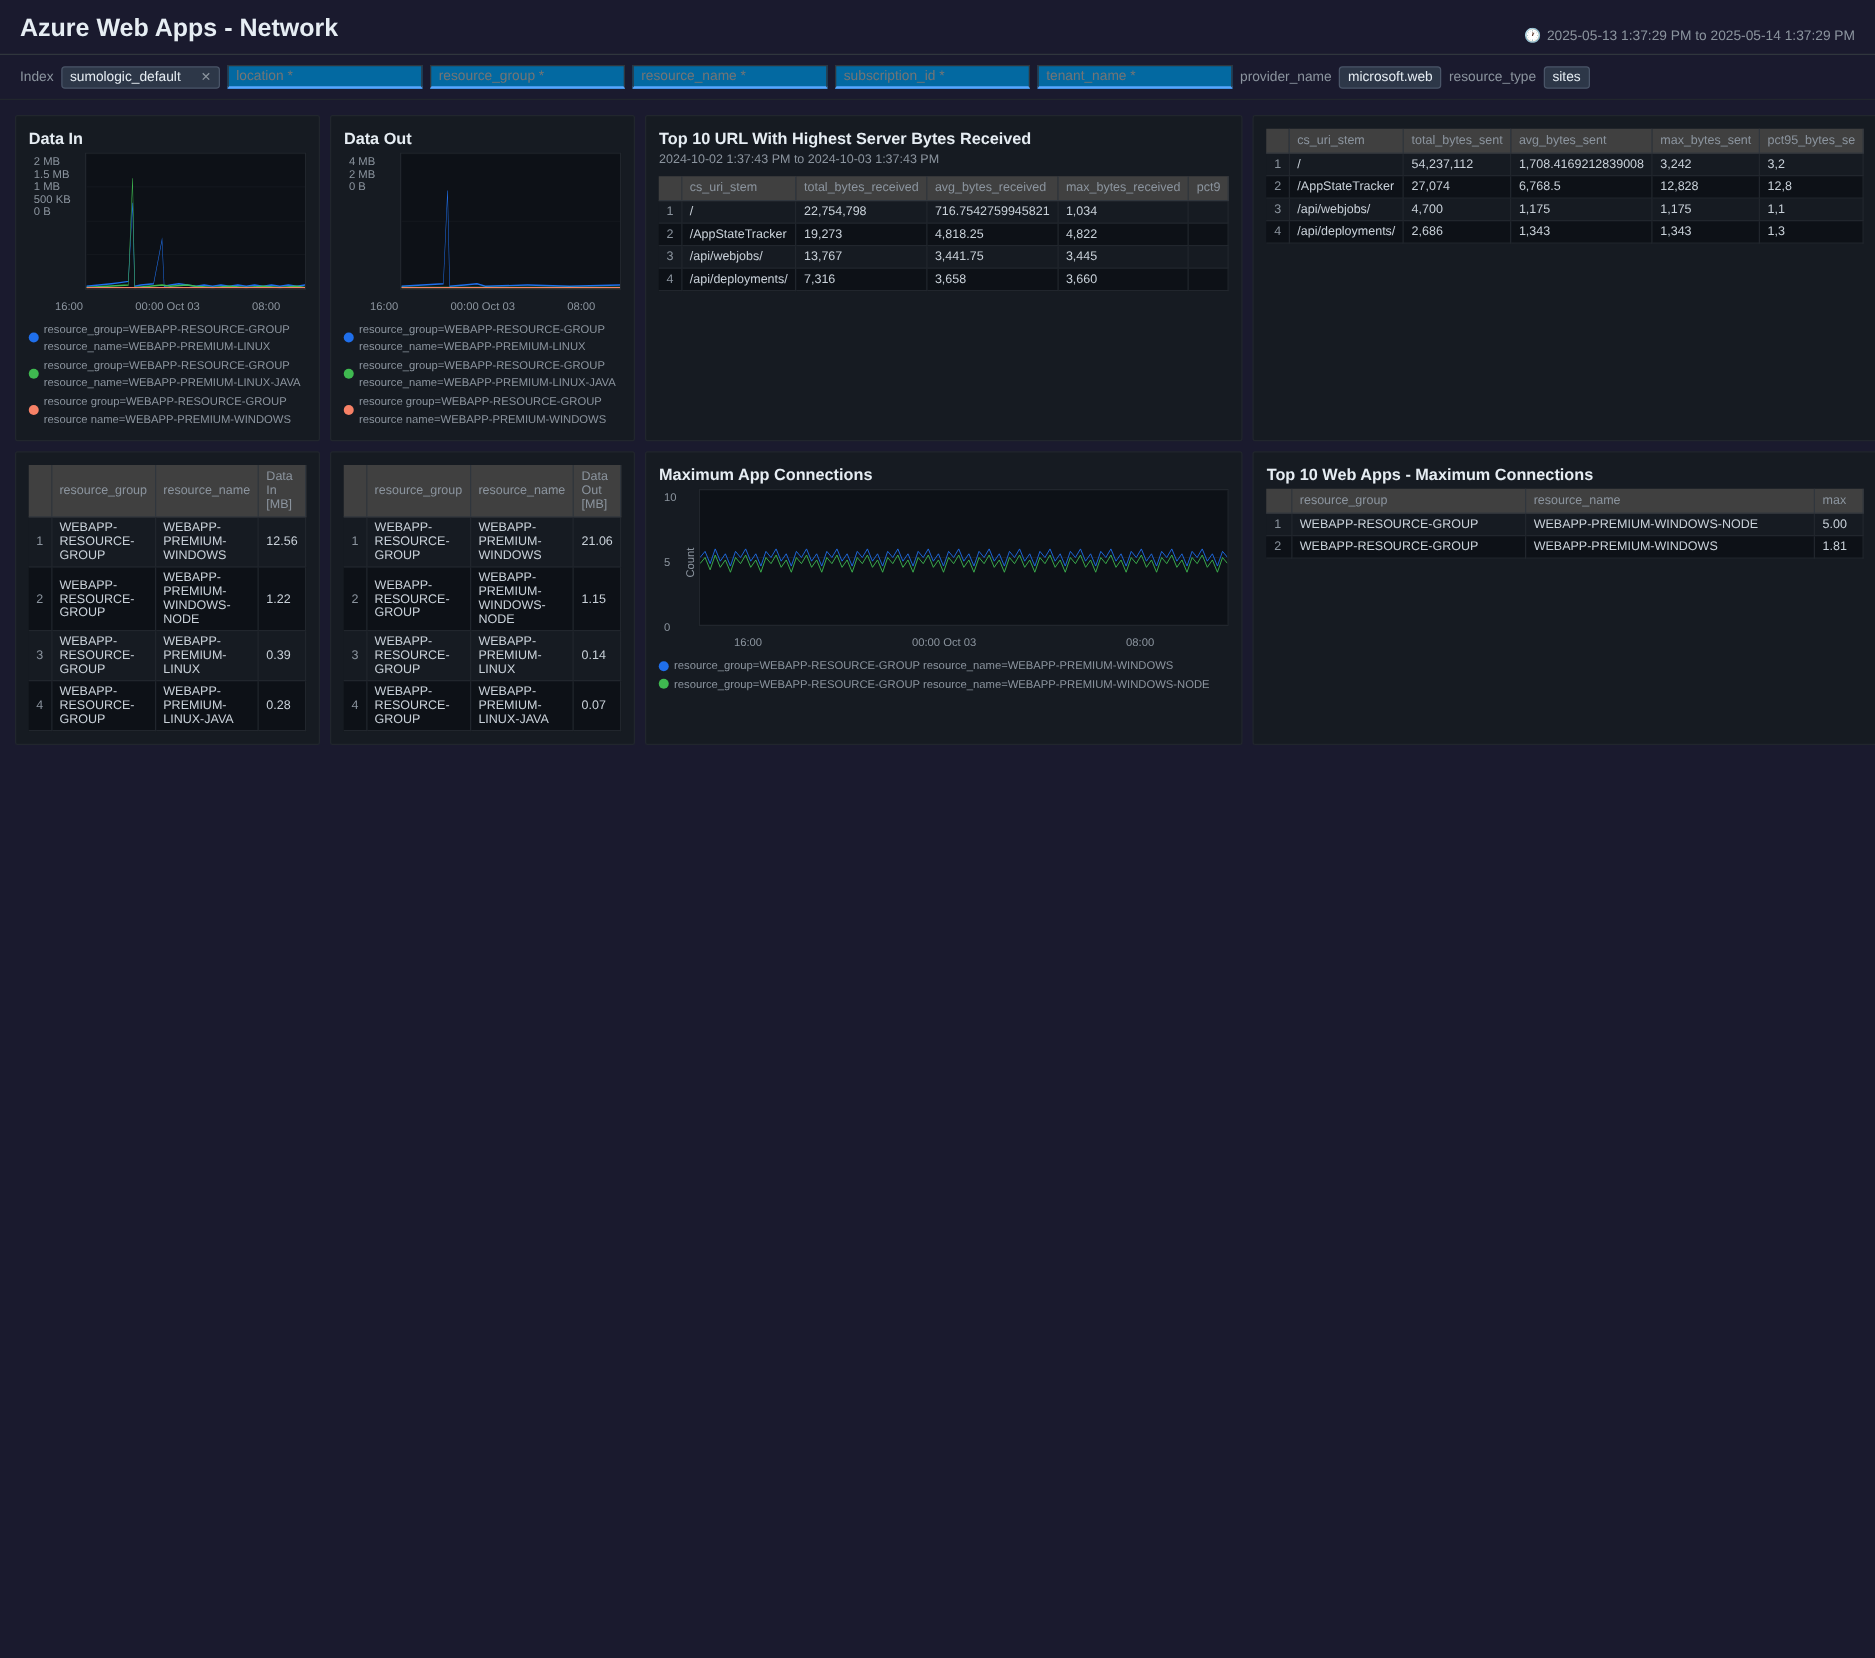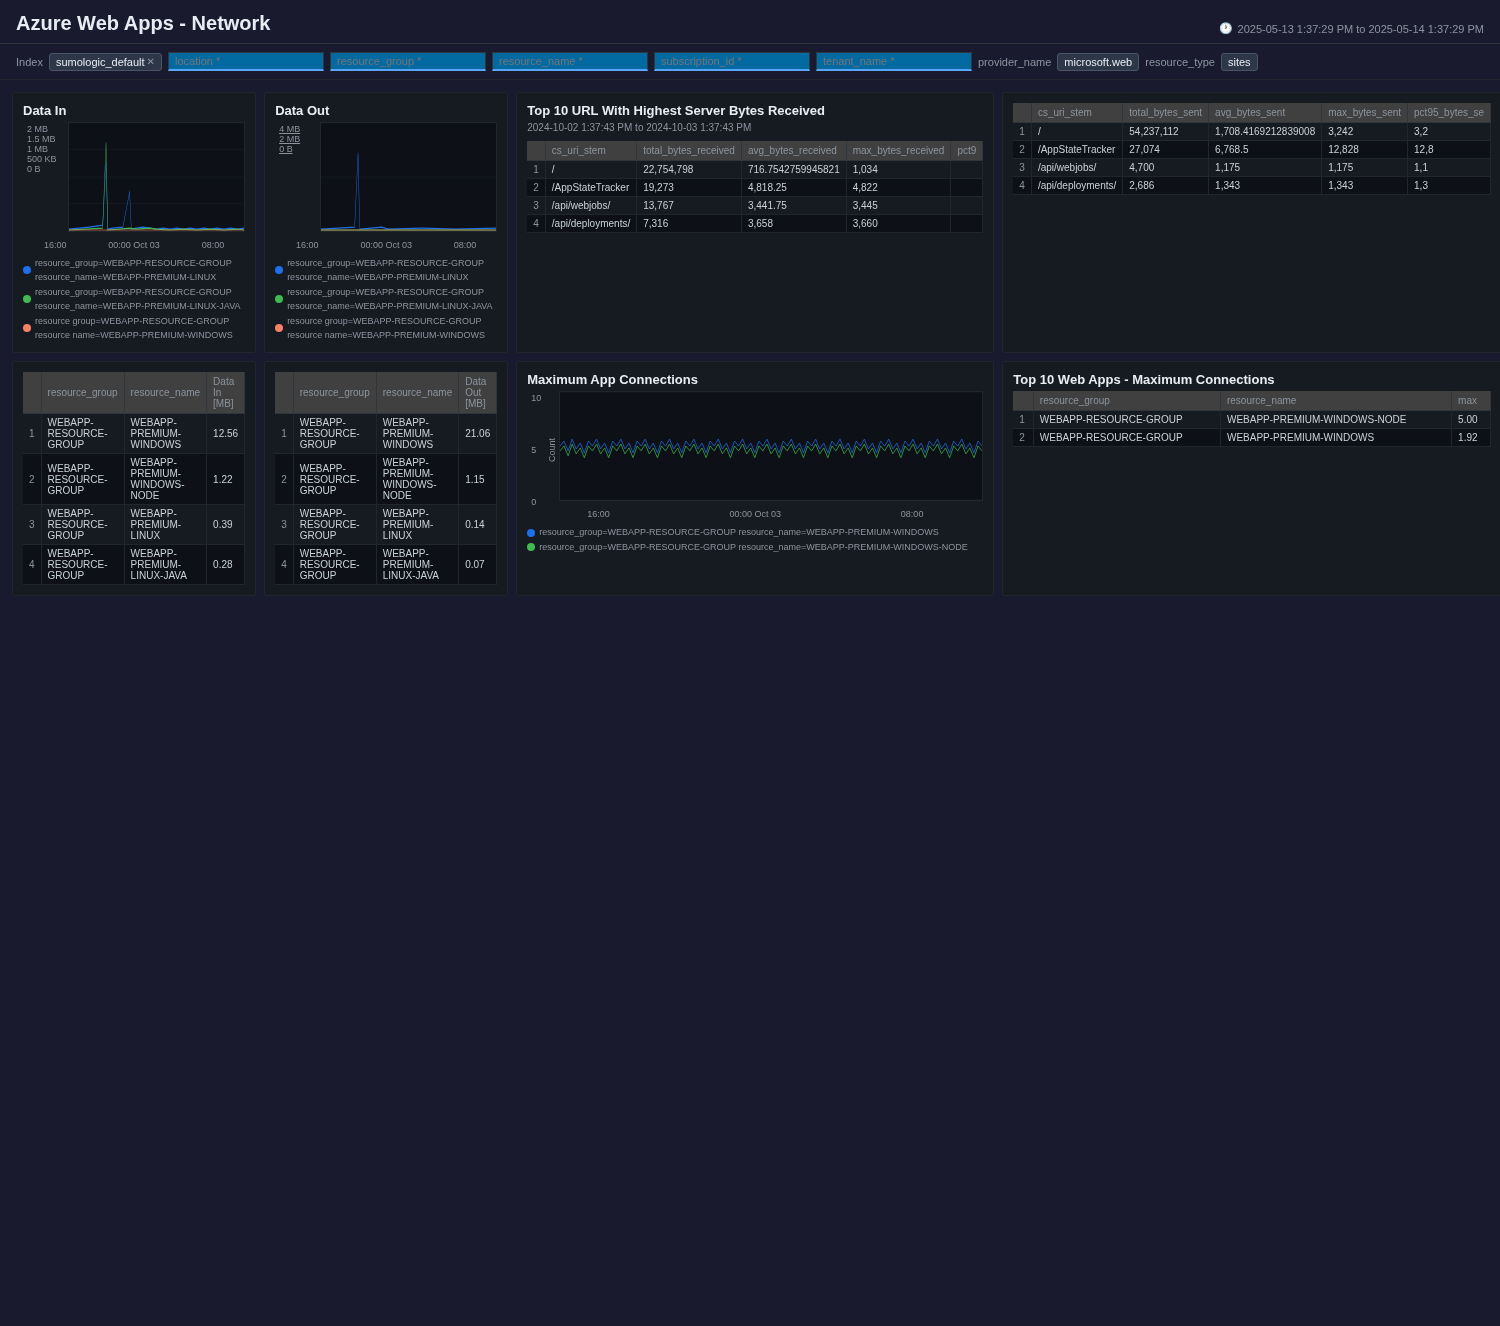--- a/index.html
+++ b/index.html
@@ -46,21 +46,21 @@
     }
     .filter-tag {
       background: #2d3748;
       border: 1px solid #4a5568;
       border-radius: 3px;
       padding: 2px 6px;
       font-size: 11px;
       color: #e6edf3;
       display: flex;
       align-items: center;
-      gap: 2px;
+      gap: 16px;
     }
     .filter-tag .close {
       color: #8b949e;
       cursor: pointer;
       font-size: 10px;
     }
     .filter-input {
       background: #0369a1;
       border: 1px solid #30363d;
       border-bottom: 2px solid #58a6ff;
@@ -252,21 +252,21 @@
       <div class="legend-item">
         <div class="legend-dot" style="background:#f78166;"></div>
         <span>resource  group=WEBAPP-RESOURCE-GROUP resource  name=WEBAPP-PREMIUM-WINDOWS</span>
       </div>
     </div>
   </div>
 
   <div class="panel">
     <div class="panel-title">Data Out</div>
     <div style="position:relative; display:flex;">
-      <div class="y-labels" style="position:relative; width:45px; flex-shrink:0;text-decoration:underline;">
+      <div class="y-labels" style="position:relative; width:45px; flex-shrink:0;">
         <span>4 MB</span>
         <span>2 MB</span>
         <span>0 B</span>
       </div>
       <div class="chart-area" style="flex:1; height:110px;">
         <svg viewBox="0 0 520 110" preserveAspectRatio="none">
           <line x1="0" y1="0" x2="520" y2="0" stroke="#21262d" stroke-width="0.5"></line>
           <line x1="0" y1="55" x2="520" y2="55" stroke="#21262d" stroke-width="0.5"></line>
           <line x1="0" y1="110" x2="520" y2="110" stroke="#21262d" stroke-width="0.5"></line>
           <polyline fill="none" stroke="#1f6feb" stroke-width="1.2" points="0,108 50,107 100,106 110,30 115,108 150,107 180,106 200,108 300,107 400,108 520,107"></polyline>
@@ -534,19 +534,19 @@
     <tr>
       <td class="row-num">1</td>
       <td>WEBAPP-RESOURCE-GROUP</td>
       <td>WEBAPP-PREMIUM-WINDOWS-NODE</td>
       <td>5.00</td>
     </tr>
     <tr>
       <td class="row-num">2</td>
       <td>WEBAPP-RESOURCE-GROUP</td>
       <td>WEBAPP-PREMIUM-WINDOWS</td>
-      <td>1.92</td>
+      <td>1.81</td>
     </tr>
         </tbody>
     </table>
   </div>
 
 </div>
 
 </body></html>

